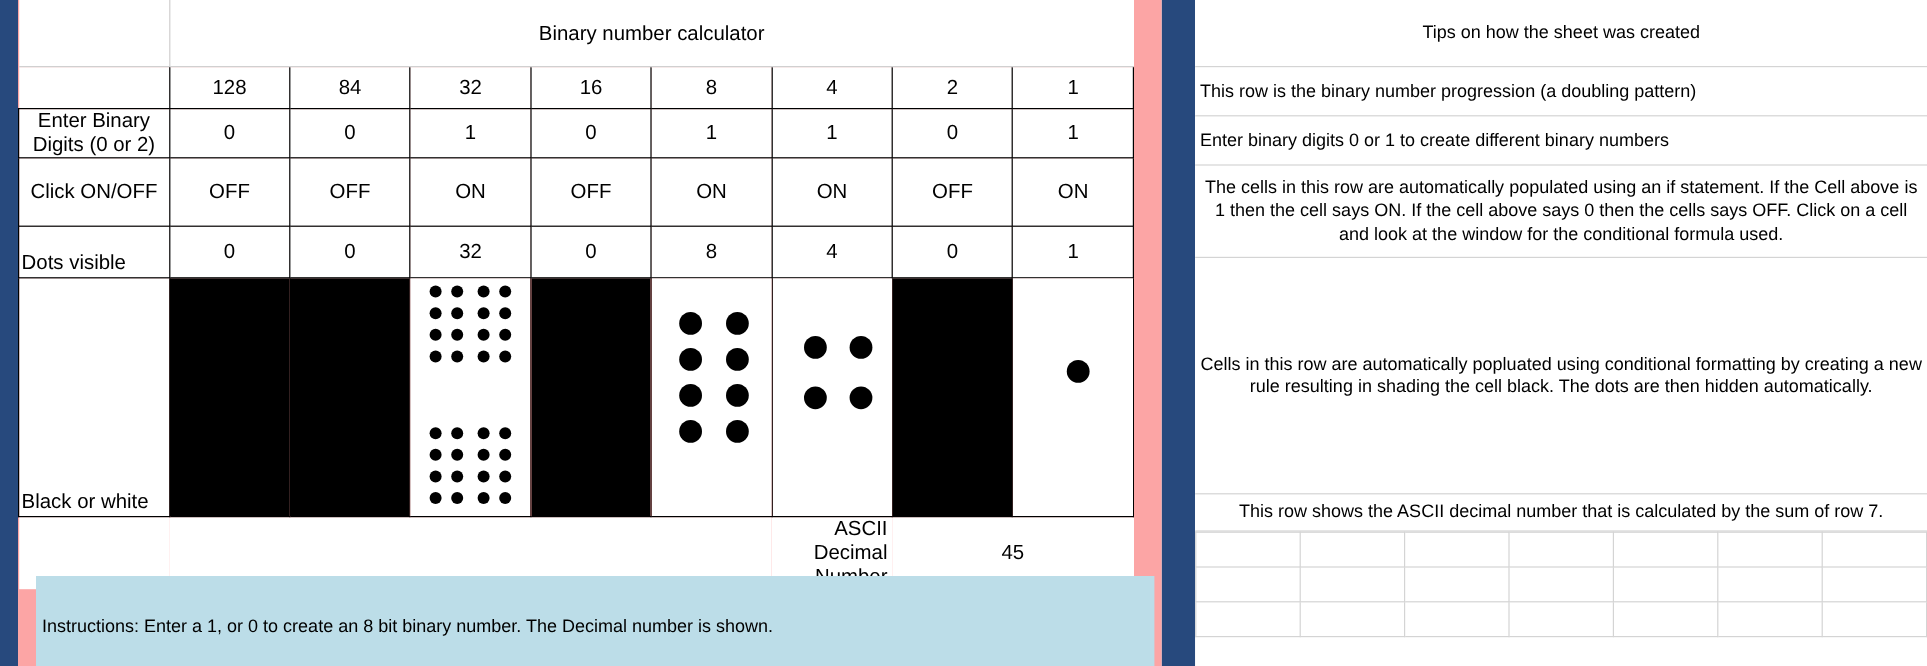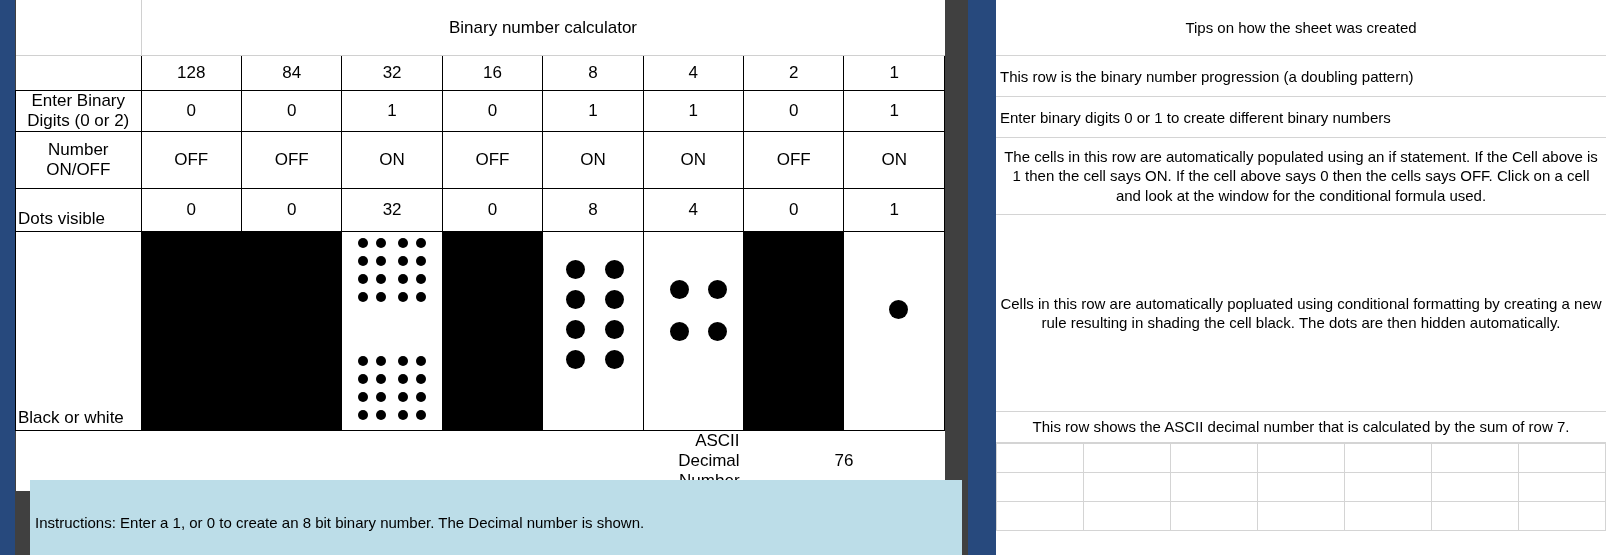--- a/index.html
+++ b/index.html
@@ -32,21 +32,21 @@
   .blue-bar.left  { left: 0px;   width: 15px; }
   .blue-bar.mid   { left: 968px; width: 28px; }
 
   
   .left-panel {
     position: absolute;
     left: 15px;
     top: 0;
     width: 953px;
     height: 555px;
-    background: #404040;
+    background: #fca5a5;
   }
 
   table.calc {
     border-collapse: collapse;
     table-layout: fixed;
     width: 930px;
     margin: 0;
   }
   table.calc td {
     border: 1px solid #000000;
@@ -239,21 +239,21 @@
         <td>0</td>
         <td>1</td>
         <td>0</td>
         <td>1</td>
         <td>1</td>
         <td>0</td>
         <td>1</td>
       </tr>
 
       <tr class="row-state">
-        <td class="lbl">Number ON/OFF</td>
+        <td class="lbl">Click ON/OFF</td>
         <td>OFF</td>
         <td>OFF</td>
         <td>ON</td>
         <td>OFF</td>
         <td>ON</td>
         <td>ON</td>
         <td>OFF</td>
         <td>ON</td>
       </tr>
 
@@ -354,21 +354,21 @@
           <div class="dot-wrap">
             <span class="dot big" style="left:45px; top:68px;"></span>
           </div>
         </td>
       </tr>
 
       <tr class="ascii-row">
         <td class="ascii-pad"></td>
         <td class="ascii-pad" colspan="5"></td>
         <td class="ascii-label" colspan="1">ASCII Decimal Number</td>
-        <td class="ascii-value" colspan="2">76</td>
+        <td class="ascii-value" colspan="2">45</td>
       </tr>
     </tbody>
       </table>
 
     <div class="instructions">Instructions: Enter a 1, or 0  to create an 8 bit binary number. The Decimal number is shown.</div>
   </div>
 
   <div class="right-panel">
     <table class="tips">
       <tbody>

